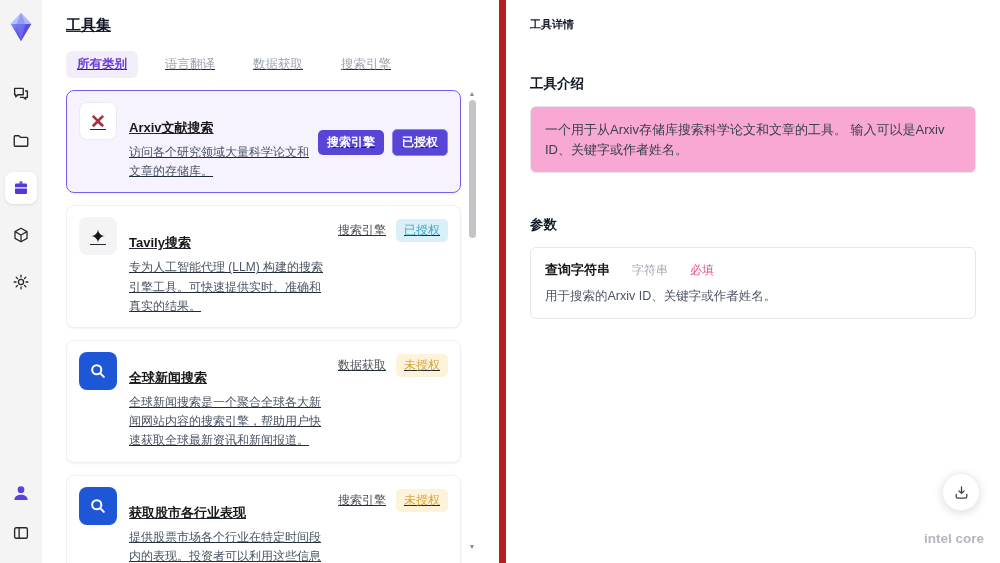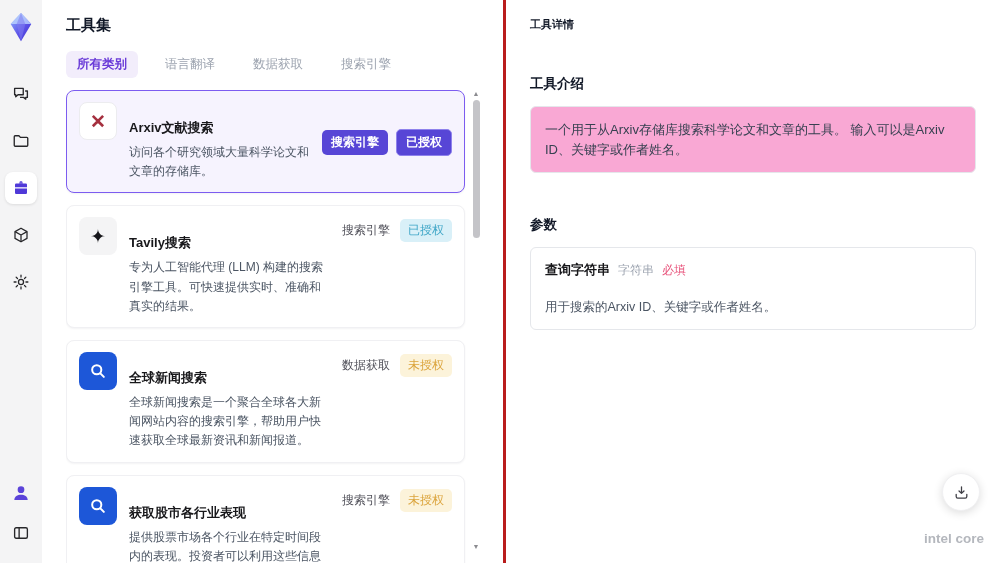--- a/index.html
+++ b/index.html
@@ -12,21 +12,21 @@
   .logo { width:26px; height:30px; margin-bottom:36px; cursor:pointer; }
   .rail-icon { width:32px; height:32px; border-radius:8px; display:flex; align-items:center; justify-content:center; color:#27272a; margin-bottom:15px; cursor:pointer; }
   .rail-icon svg { width:18px; height:18px; }
   .rail-icon.active { background:#fff; color:#4f39d8; box-shadow:0 1px 3px rgba(0,0,0,.1); }
   .rail-spacer { margin-top:auto; }
   .rail-icon.user { color:#5b43d9; margin-bottom:8px; }
   .rail-icon.user svg{ width:20px; height:20px;}
   .rail-icon:last-child { margin-bottom:0; }
 
   
-  .main { flex:1; min-width:0; padding:16px 22px 0 24px; position:relative; border-right:3px solid #b91c1c; }
+  .main { flex:1; min-width:0; padding:16px 22px 0 24px; position:relative; border-right:7px solid #b91c1c;text-decoration:underline; }
   .page-title { font-size:15px; font-weight:bold; color:#111827; margin-bottom:16px; }
   .tabs { display:flex; gap:16px; margin-bottom:12px; }
   .tab { border:none; background:transparent; font-family:inherit; font-size:12.5px; color:#9ca3af; padding:5px 11px; border-radius:6px; cursor:pointer; }
   .tab.active { color:#6a3bd8; background:#f2edfb; font-weight:bold; }
 
   .list { position:relative; height:475px; overflow:hidden; padding-right:16px; }
   .card { display:flex; align-items:flex-start; background:#fff; border:1px solid #f0f0f3; border-radius:8px; padding:11px 12px; margin-bottom:12px; box-shadow:0 1px 2px rgba(16,24,40,.05); cursor:pointer; }
   .card.selected { border:1.5px solid #7c5cf0; background:#f6f3fe; }
   .tool-icon { width:38px; height:38px; border-radius:8px; flex:none; display:flex; align-items:center; justify-content:center; margin-right:12px; font-size:19px; line-height:1; }
   .tool-icon .gx,.tool-icon .gs,.tool-icon .gm,.tool-icon .gn { display:none; }
@@ -55,21 +55,21 @@
   .sb-up { top:0; }
   .sb-down { bottom:14px; }
   .sb-thumb { position:absolute; left:2px; top:10px; width:7px; height:138px; background:#c4c4c8; border-radius:4px; cursor:pointer; }
 
   
   .detail { width:494px; flex:none; padding:17px 24px; position:relative; }
   .detail-title { font-size:11px; font-weight:bold; color:#111827; margin-bottom:22px; }
   .section-h { font-size:13.5px; font-weight:bold; color:#111827; margin-bottom:13px;margin-top:43px; }
   .intro-box { border:1px solid #e5e7eb; border-radius:6px; background:#f9a8d4; padding:13px 14px; font-size:13px; color:#374151; line-height:1.5; margin-bottom:24px; }
   .param-box { border:1px solid #e5e7eb; border-radius:6px; background:#fff; padding:13px 14px; }
-  .param-head { display:flex; align-items:baseline; gap:8px; margin-bottom:20px; }
+  .param-head { display:flex; align-items:baseline; gap:22px; margin-bottom:9px; }
   .param-name { font-size:13px; font-weight:bold; color:#18181b; }
   .param-type { font-size:12px; color:#9ca3af; }
   .param-req { font-size:12px; color:#e8547c; }
   .param-desc { font-size:12.5px; color:#4b5563; }
 
   
   .fab { position:absolute; right:20px; bottom:52px; width:38px; height:38px; border-radius:50%; background:#fff; box-shadow:0 2px 10px rgba(0,0,0,.14); border:1px solid #f0f0f2; display:flex; align-items:center; justify-content:center; color:#3f3f46; cursor:pointer; }
   .fab svg { width:17px; height:17px; }
   .brand { position:absolute; right:16px; bottom:17px; color:#b4b7bd; font-size:13.5px; letter-spacing:.4px; }
   .brand b { font-weight:bold; letter-spacing:0; }

